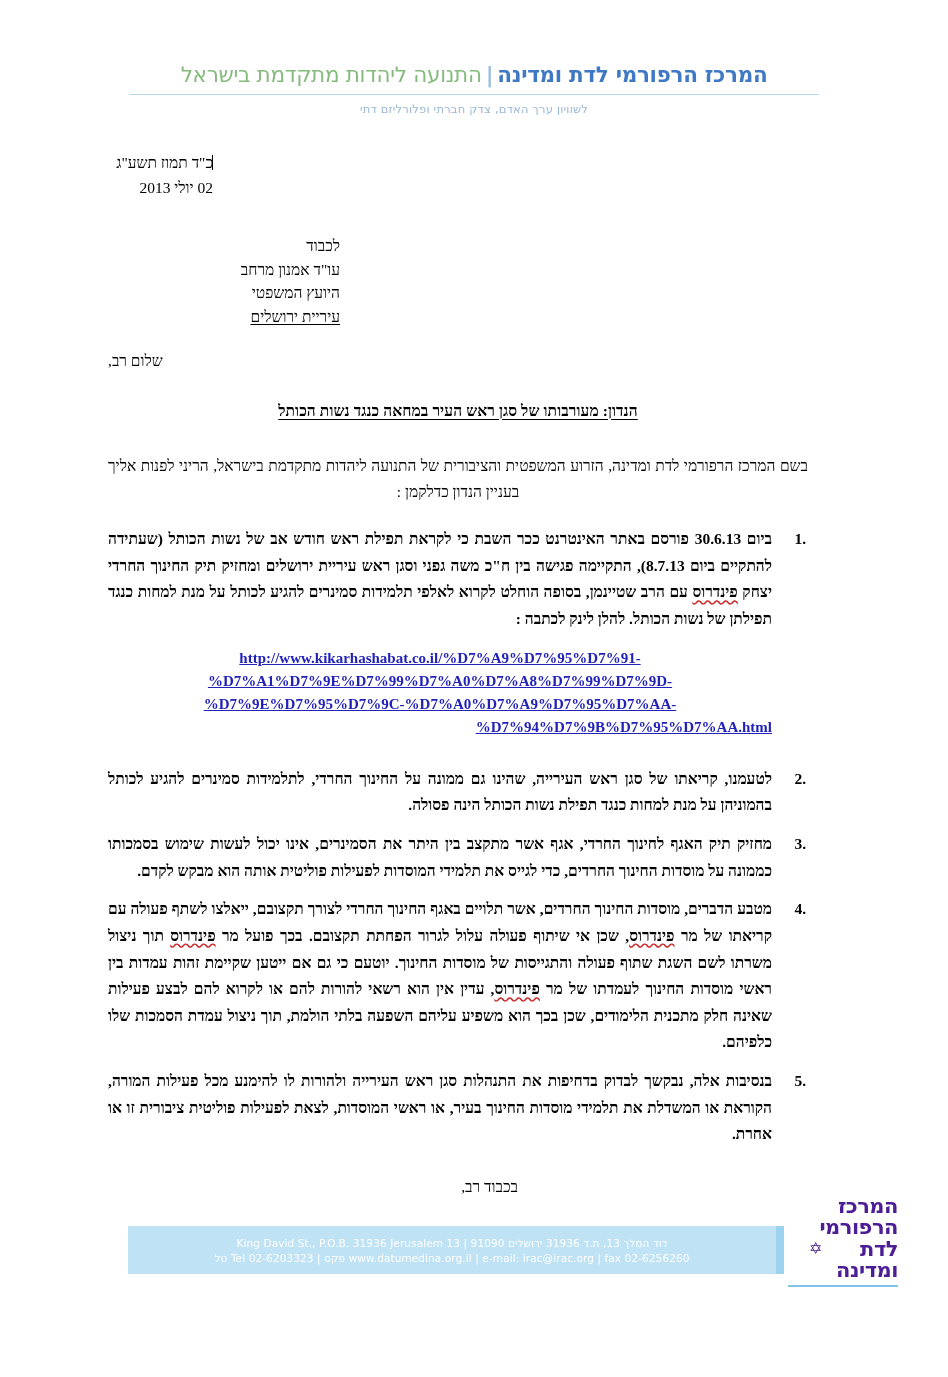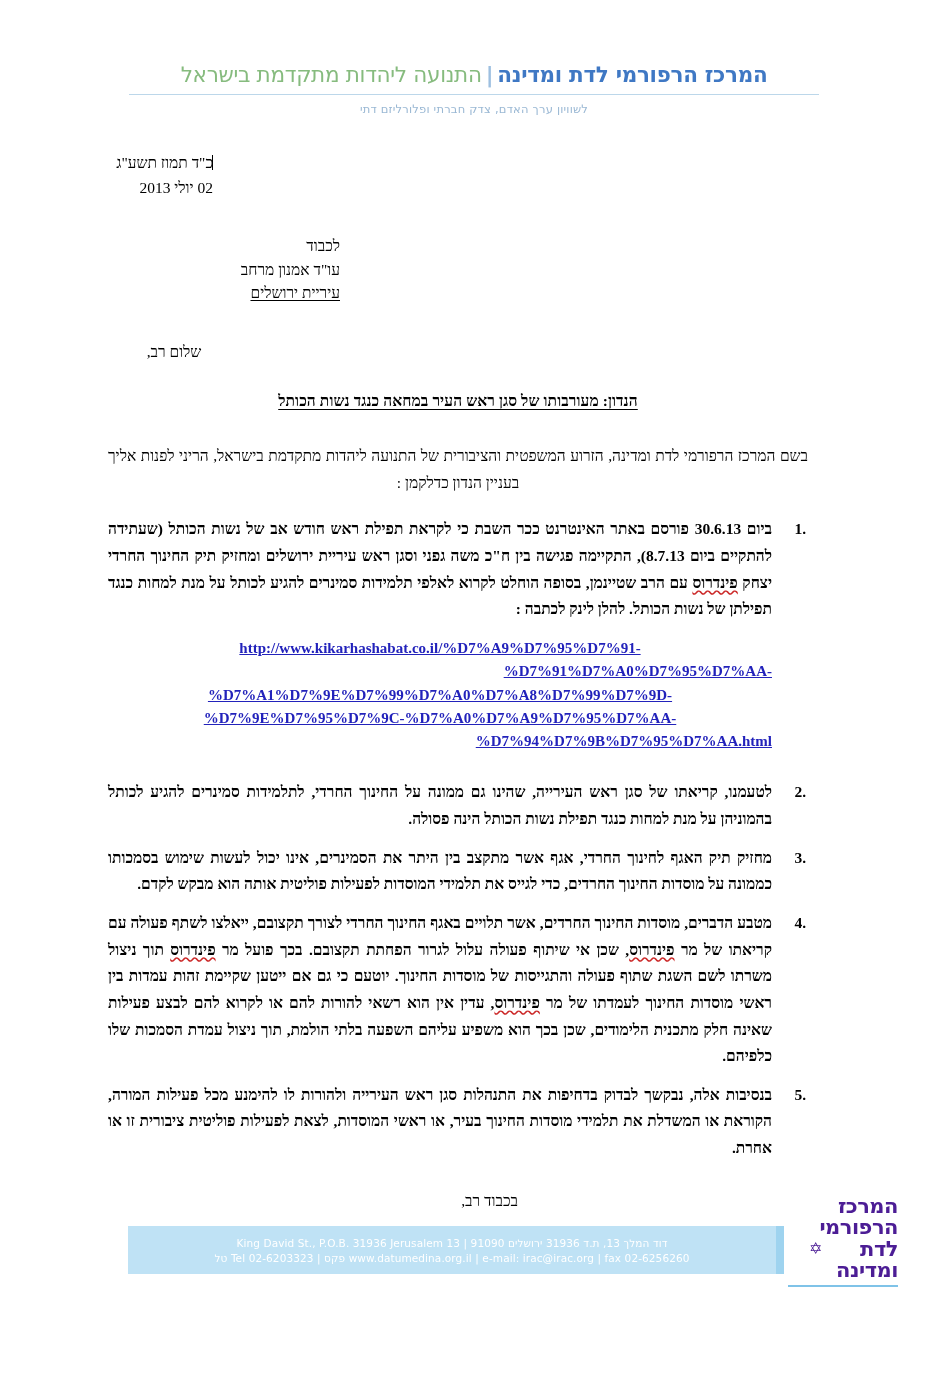--- a/index.html
+++ b/index.html
@@ -100,22 +100,22 @@
     padding-right: 468px;
     line-height: 1.52;
   }
   .recipient div { white-space: nowrap; }
   .recipient .underlined {
     text-decoration: underline;
     text-underline-offset: 2px;
   }
 
   .greeting {
-    margin-top: 34px;
-    text-align: center;
+    margin-top: 20px;
+    text-align: left;
     padding-right: 568px;
   }
 
   .subject {
     margin-top: 24px;
     text-align: center;
     font-weight: bold;
     text-decoration: underline;
     text-underline-offset: 3px;
     font-size: 15.5px;
@@ -274,36 +274,36 @@
   <div class="content">
 
     <div class="datebox">
       <div class="date-heb"><span class="caret"></span><span>כ"ד תמוז תשע"ג</span></div>
       <div class="date-greg">02 יולי 2013</div>
     </div>
 
     <div class="recipient">
       <div>לכבוד</div>
       <div>עו"ד אמנון מרחב</div>
+      <div>היועץ המשפטי</div>
       <div class="underlined">עיריית ירושלים</div>
     </div>
 
     <div class="greeting">שלום רב,</div>
 
     <div class="subject">הנדון: מעורבותו של סגן ראש העיר במחאה כנגד נשות הכותל</div>
 
     <div class="intro">בשם המרכז הרפורמי לדת ומדינה, הזרוע המשפטית והציבורית של התנועה ליהדות מתקדמת בישראל, הריני לפנות אליך בעניין הנדון כדלקמן :</div>
 
     <ol class="items">
       <li>
         <p><span>ביום 30.6.13 פורסם באתר האינטרנט ככר השבת כי לקראת תפילת ראש חודש אב של נשות הכותל (שעתידה להתקיים ביום 8.7.13), התקיימה פגישה בין ח"כ משה גפני וסגן ראש עיריית ירושלים ומחזיק תיק החינוך החרדי יצחק </span><span class="spell">פינדרוס</span><span> עם הרב שטיינמן, בסופה הוחלט לקרוא לאלפי תלמידות סמינרים להגיע לכותל על מנת למחות כנגד תפילתן של נשות הכותל. להלן לינק לכתבה :</span></p>
         <div class="linkblock">
           <a href="#">
             <span class="lk-line lk-c">http://www.kikarhashabat.co.il/%D7%A9%D7%95%D7%91-</span>
-            <span class="lk-line lk-r">%D7%91%D7%A0%D7%95%D7%AA-</span>
             <span class="lk-line lk-c">%D7%A1%D7%9E%D7%99%D7%A0%D7%A8%D7%99%D7%9D-</span>
             <span class="lk-line lk-c">%D7%9E%D7%95%D7%9C-%D7%A0%D7%A9%D7%95%D7%AA-</span>
             <span class="lk-line lk-r">%D7%94%D7%9B%D7%95%D7%AA.html</span>
           </a>
         </div>
       </li>
       <li>
         <p>לטעמנו, קריאתו של סגן ראש העירייה, שהינו גם ממונה על החינוך החרדי, לתלמידות סמינרים להגיע לכותל בהמוניהן על מנת למחות כנגד תפילת נשות הכותל הינה פסולה.</p>
       </li>
       <li>

